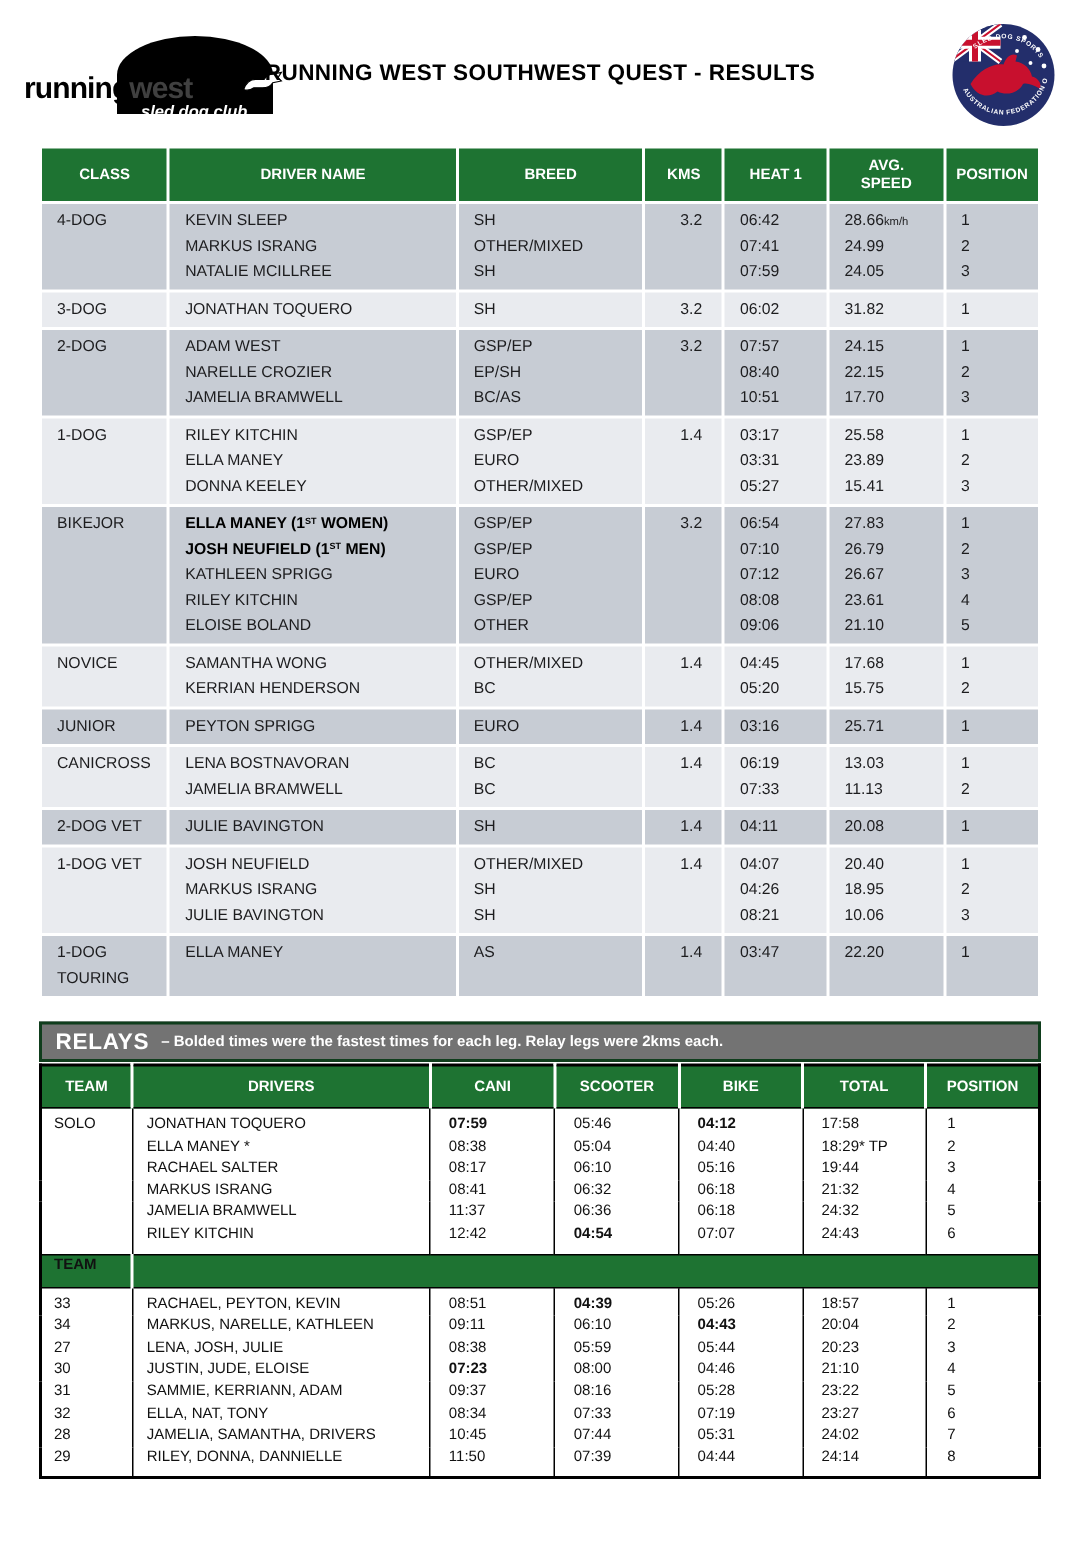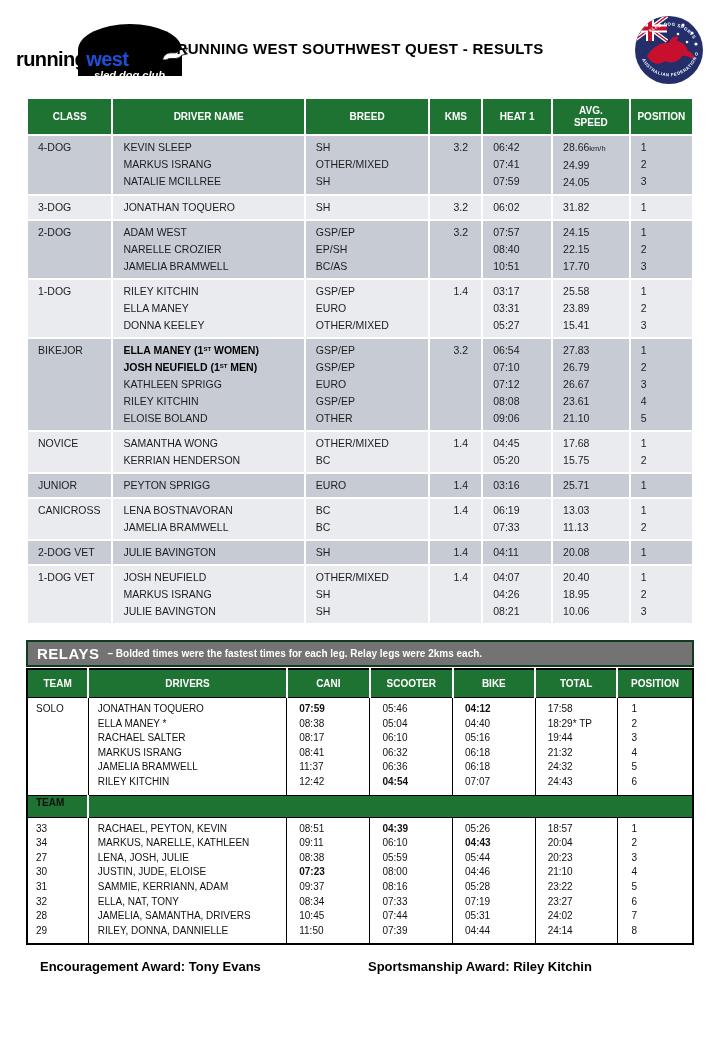--- a/index.html
+++ b/index.html
@@ -10,21 +10,21 @@
   
   .hdr{position:relative;height:97px;}
   .title{position:absolute;left:0;right:0;top:40px;text-align:center;
          font-size:15px;font-weight:bold;letter-spacing:.3px;color:#000;}
   .logo{position:absolute;left:14px;top:22px;width:176px;height:66px;}
   .dome{position:absolute;left:64px;top:2px;width:104px;height:52px;background:#000;
         border-radius:104px 104px 0 0 / 52px 52px 0 0;}
   .words{position:absolute;left:2px;top:27px;font-size:20px;font-weight:bold;
          letter-spacing:-.6px;line-height:20px;white-space:nowrap;}
   .w1{color:#000;}
-  .w2{color:#1d4ed8;text-shadow:-1px 0 #000,1px 0 #000,0 -1px #000,0 1px #000;}
+  .w2{color:#404040;text-shadow:-1px 0 #000,1px 0 #000,0 -1px #000,0 1px #000;}
   .tag{position:absolute;left:80px;top:47px;font-size:11px;font-style:italic;
        font-weight:bold;color:#fff;white-space:nowrap;}
   .dogsvg{position:absolute;right:0;top:24px;}
   .badge{position:absolute;right:13px;top:12px;}
 
   
   table.results{width:100%;border-collapse:separate;border-spacing:2px;table-layout:fixed;}
   table.results thead td{background:#1E7332;color:#fff;font-weight:bold;font-size:10px;
        text-align:center;vertical-align:middle;height:33px;white-space:pre-line;line-height:12px;}
   table.results tbody tr:nth-child(odd) td{background:#C7CCD4;}
@@ -398,20 +398,39 @@
               <div>20.40</div>
               <div>18.95</div>
               <div>10.06</div>
             </td>
             <td class="pos">
               <div>1</div>
               <div>2</div>
               <div>3</div>
             </td>
           </tr>
+          <tr>
+            <td class="cls">1-DOG TOURING</td>
+            <td class="drv">
+              <div>ELLA MANEY</div>
+            </td>
+            <td class="brd">
+              <div>AS</div>
+            </td>
+            <td class="kms">1.4</td>
+            <td class="hea">
+              <div>03:47</div>
+            </td>
+            <td class="spd">
+              <div>22.20</div>
+            </td>
+            <td class="pos">
+              <div>1</div>
+            </td>
+          </tr>
         </tbody>
     </table>
 
     <div class="banner">
       <span class="rt">RELAYS</span>
       <span class="note">– Bolded times were the fastest times for each leg. Relay legs were 2kms each.</span>
     </div>
 
     <table class="relays">
       <colgroup>
@@ -560,19 +579,15 @@
             <td class="c-drv">RILEY, DONNA, DANNIELLE</td>
             <td class="c-cani">11:50</td>
             <td class="c-scooter">07:39</td>
             <td class="c-bike">04:44</td>
             <td class="c-total">24:14</td>
             <td class="c-pos">8</td>
           </tr>
         </tbody>
     </table>
 
-    <div class="awards">
-      <span class="a1">Encouragement Award: Tony Evans</span>
-      <span class="a2">Sportsmanship Award: Riley Kitchin</span>
-    </div>
 
   </div>
 </div>
 
 </body></html>

